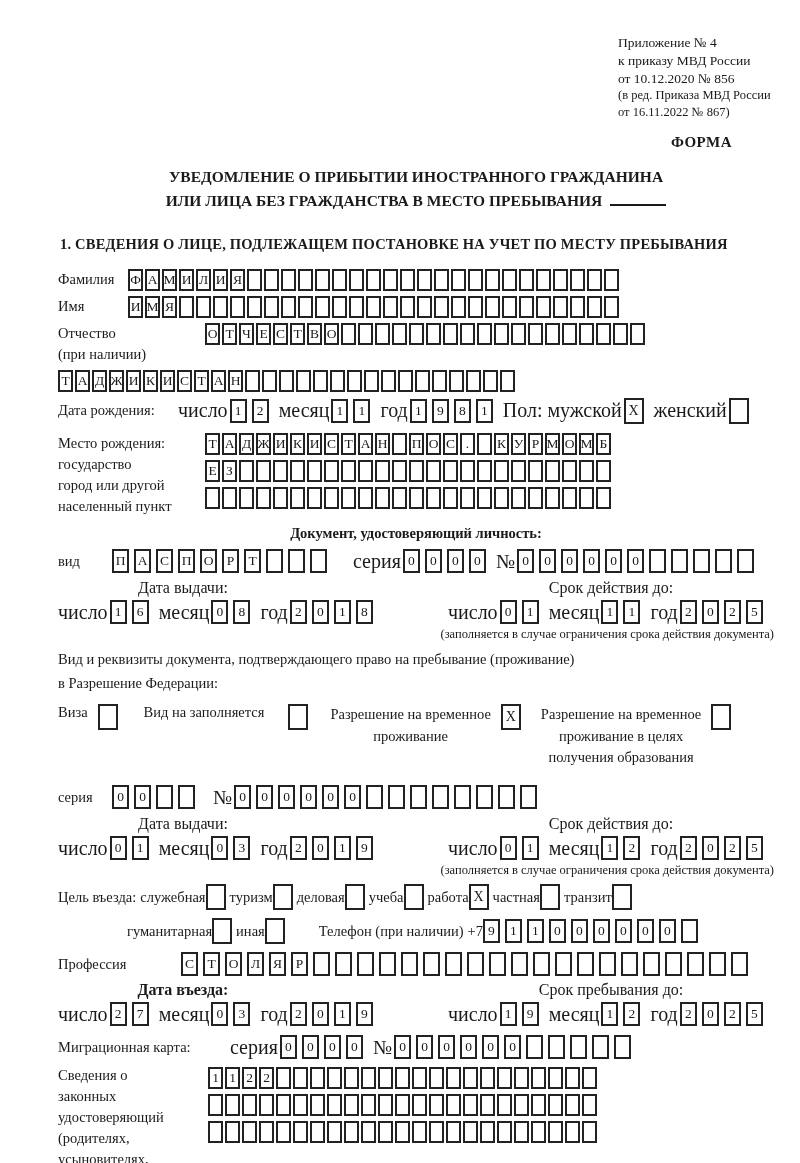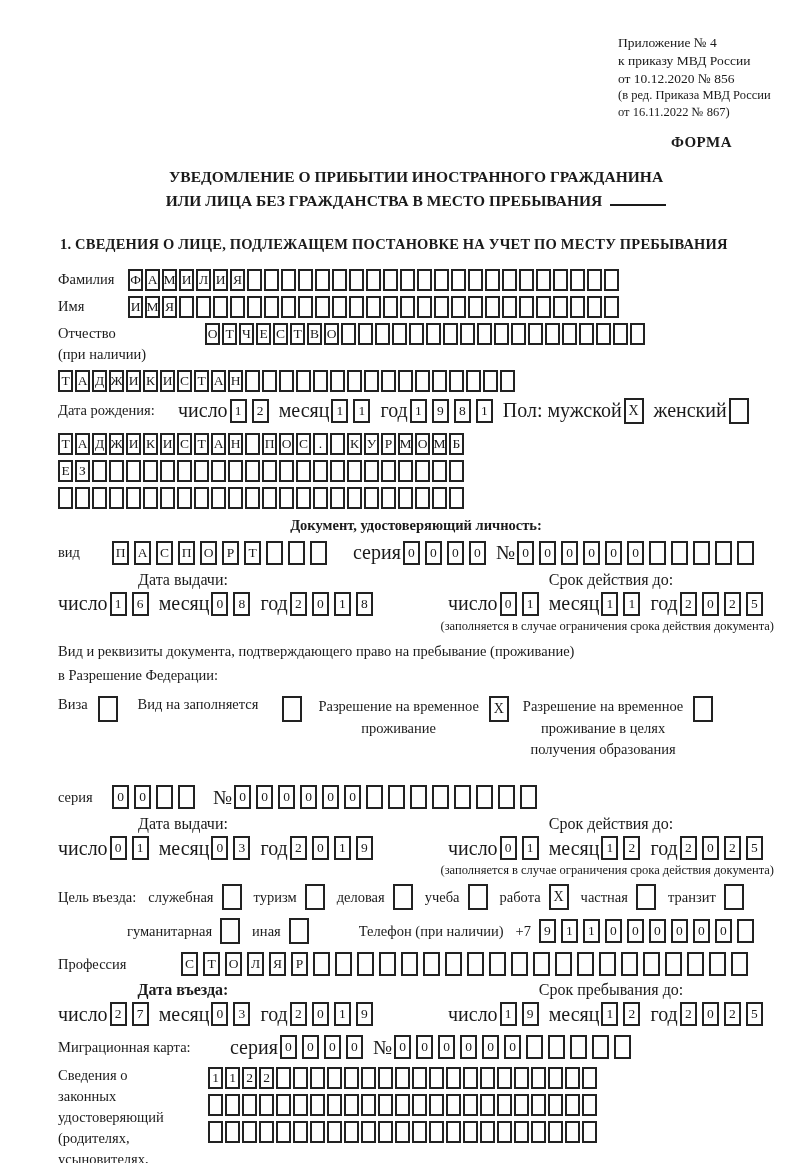--- a/index.html
+++ b/index.html
@@ -40,24 +40,24 @@
   .sl { font-size:20px; margin:0 2px 0 10px; }
   .sl.first { margin-left:0; }
   .doc-header { text-align:center; font-weight:bold; font-size:14.5px; margin:8px 0 7px; }
   .dates { display:flex; margin-top:6px; }
   .dates-col.left  { flex:0 0 390px; }
   .dates-col.right { flex:1; }
   .dates-title { font-size:16px; text-align:center; margin-bottom:3px; }
   .dates-row { display:flex; align-items:center; }
   .fine-note { text-align:right; font-size:12.5px; margin:3px 0 6px; }
   .plain-line { font-size:14.5px; line-height:1.65; }
-  .perm-row { display:flex; align-items:flex-start; gap:6px; margin-top:8px; margin-bottom:24px; }
+  .perm-row { display:flex; align-items:flex-start; gap:12px; margin-top:8px; margin-bottom:16px; }
   .perm-group { display:flex; align-items:flex-start; gap:10px; }
   .perm-text { display:flex; flex-direction:column; text-align:center; font-size:14.5px; line-height:1.5; }
-  .goal-row { display:flex; align-items:center; gap:8px; margin-top:4px; }
+  .goal-row { display:flex; align-items:center; margin-top:4px; }
   .goal-row .g { margin-left:4px; font-size:14.5px; }
   .indent65 { margin-left:65px; } .spacer30 { width:30px; }
   .legal-block { display:flex; align-items:flex-start; margin-top:6px; }
   .legal-labels { flex:0 0 150px; font-size:14.5px; line-height:1.45; }
 </style>
 </head>
 <body>
 
 <div class="page">
 
@@ -234,20 +234,26 @@
         <span class="cell">8</span>
         <span class="cell">1</span>
       </span>
     <span class="sl">Пол: мужской</span>
     <span class="box">X</span>
     <span class="sl">женский</span>
     <span class="box"></span>
   </div>
 
   <div class="row top">
+    <span class="lbl2 w147">
+      <span>Место рождения:</span><br>
+      <span>государство</span><br>
+      <span>город или другой</span><br>
+      <span>населенный пункт</span>
+    </span>
     <span class="stack">
       <span class="cells">
           <span class="cell">Т</span>
           <span class="cell">А</span>
           <span class="cell">Д</span>
           <span class="cell">Ж</span>
           <span class="cell">И</span>
           <span class="cell">К</span>
           <span class="cell">И</span>
           <span class="cell">С</span>

